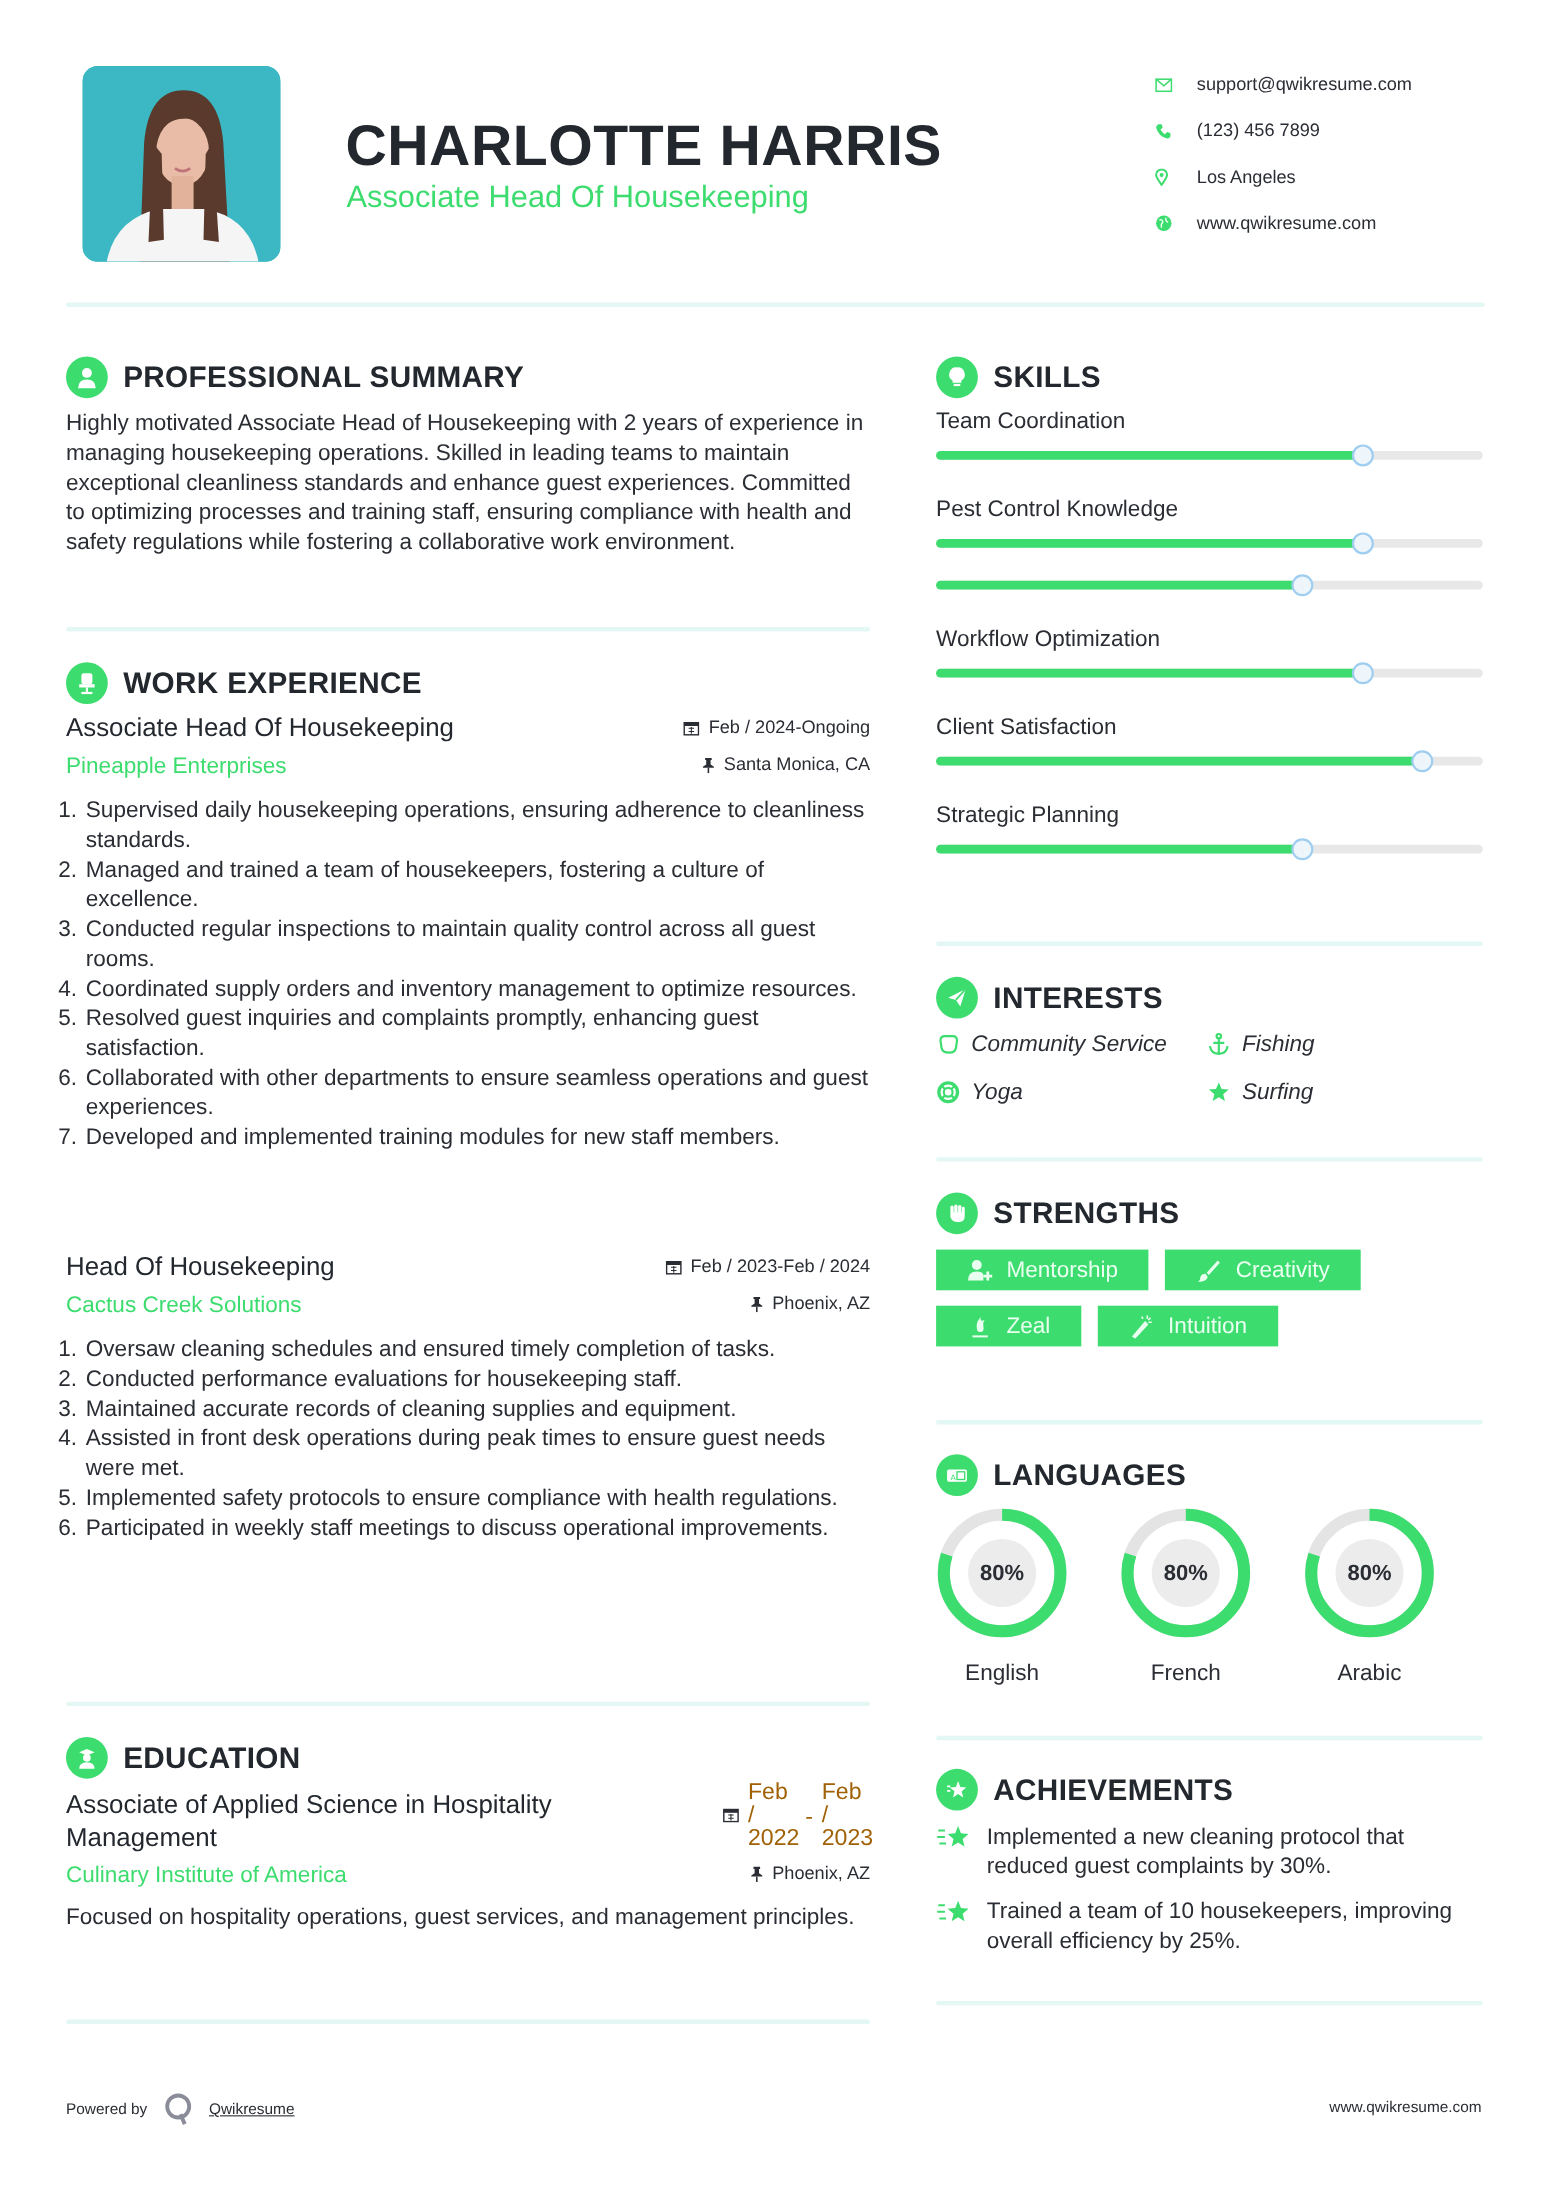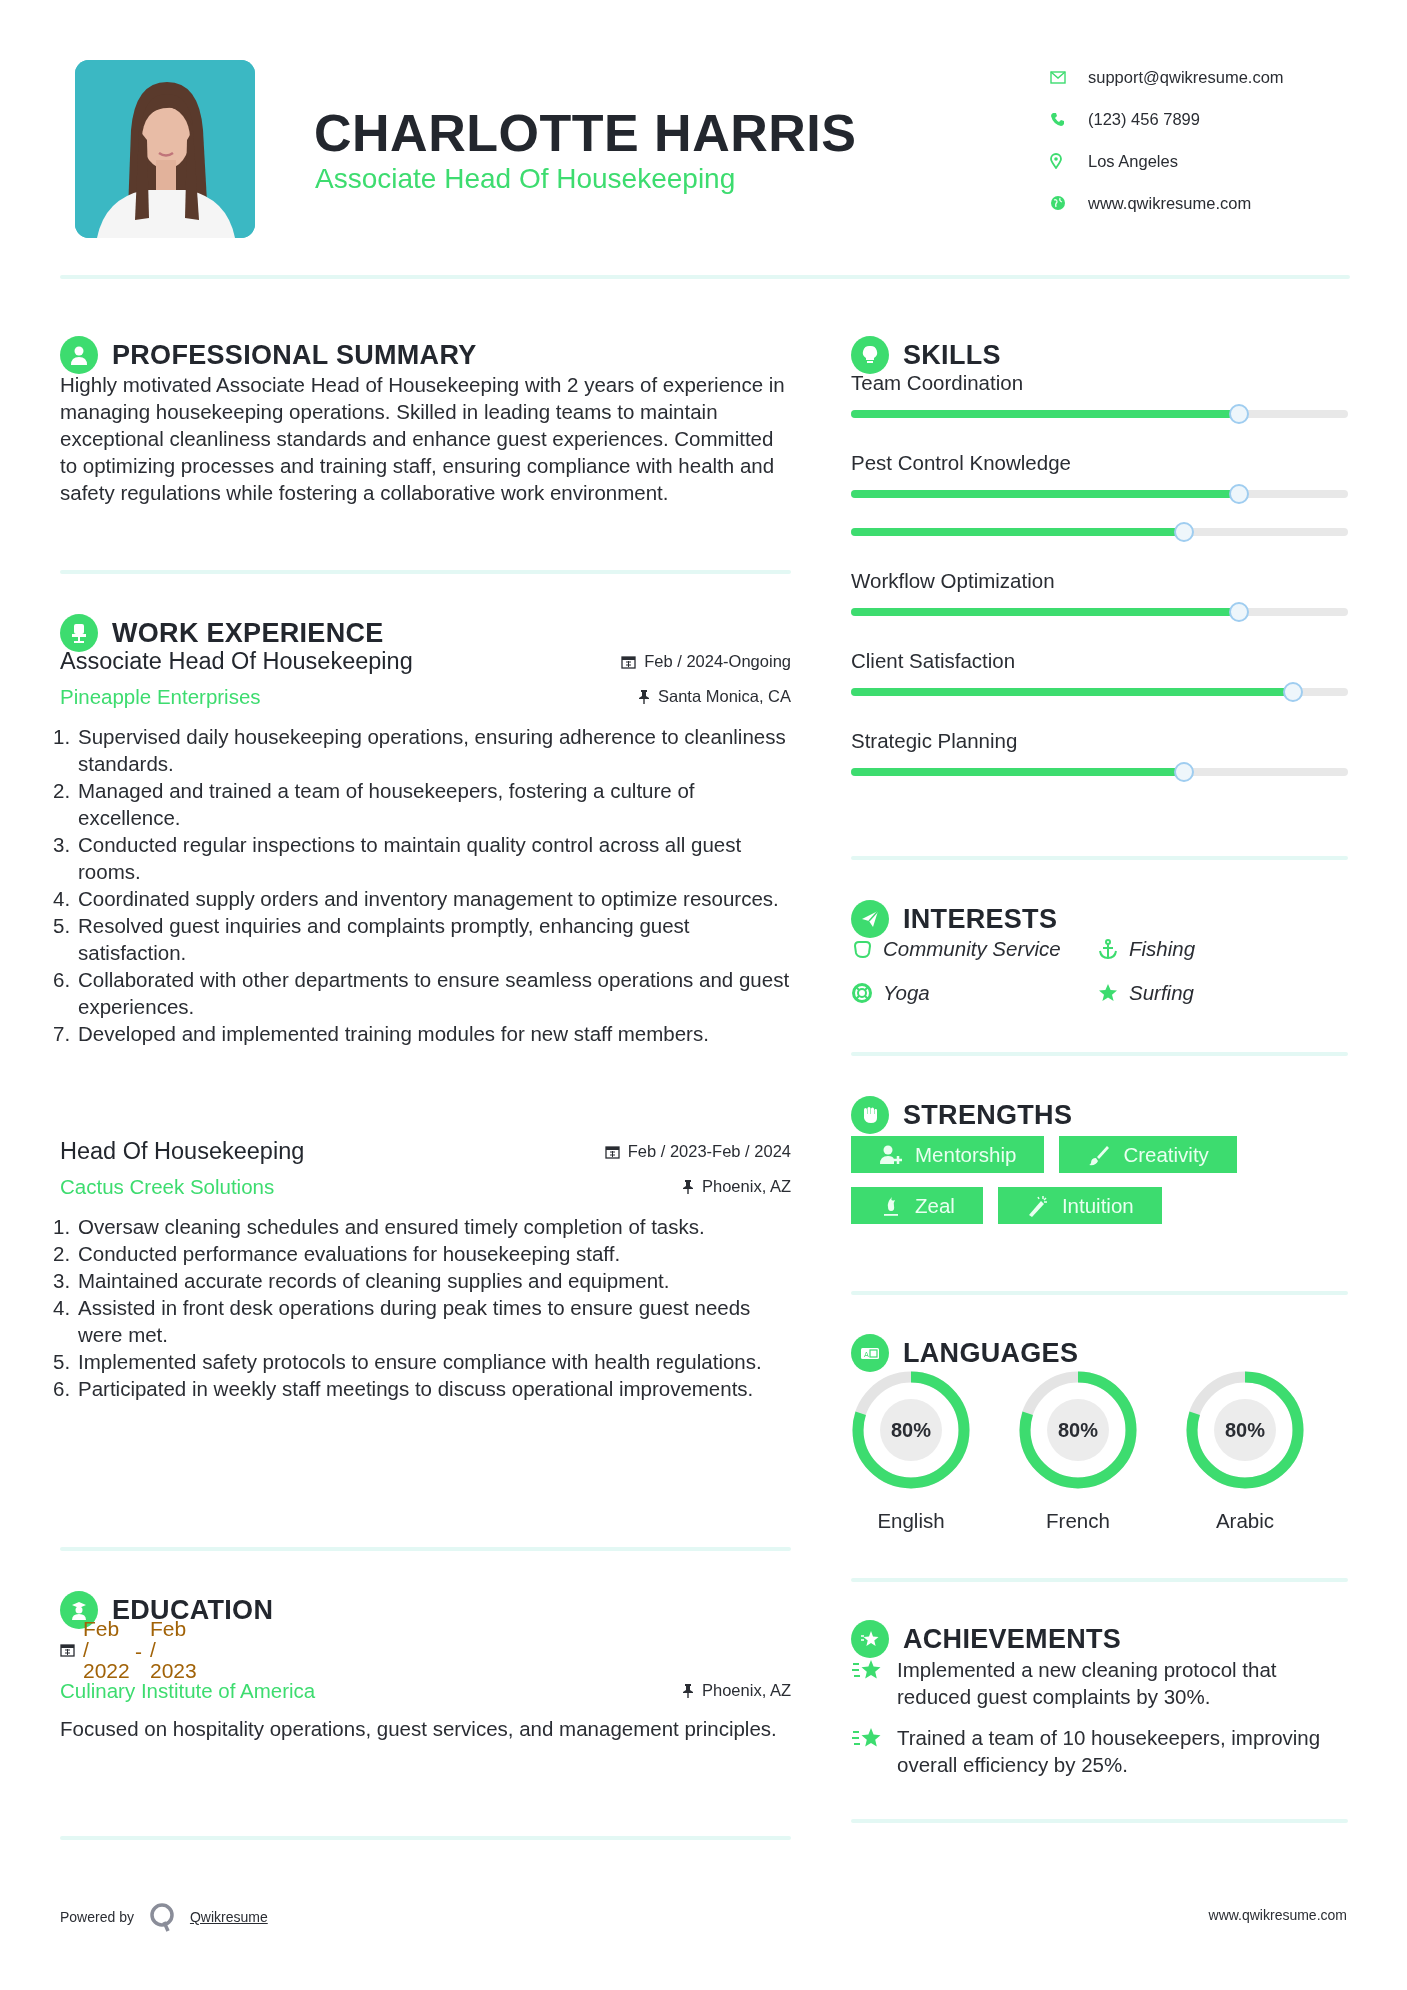--- a/index.html
+++ b/index.html
@@ -11,21 +11,21 @@
   .photo { left: 75px; top: 60px; width: 180px; height: 178px; background: #3bb8c3; border-radius: 14px; overflow: hidden; }
   .photo svg { width: 100%; height: 100%; display: block; }
   .name { left: 314px; top: 103px; font-size: 52px; font-weight: bold; letter-spacing: 0.5px; color: #23272e; }
   .title { left: 315px; top: 163px; font-size: 28px; color: #3ddc6f; }
   .contacts { left: 1050px; top: 56px; width: 320px; }
   .contact-row { display: flex; align-items: center; height: 42px; font-size: 16.5px; color: #2a2d33; }
   .contact-row .ci { width: 38px; display: flex; align-items: center; }
   .hr { height: 4px; background: #e3f8f4; border-radius: 2px; }
 
   
-  .sec-head { display: flex; align-items: center; gap: 14px; margin-top: 12px; }
+  .sec-head { display: flex; align-items: center; gap: 14px; }
   .sec-icon { width: 38px; height: 38px; border-radius: 50%; background: #3ddc6f; display: flex; align-items: center; justify-content: center; flex-shrink: 0; }
   .sec-icon svg { width: 22px; height: 22px; }
   .sec-title { font-size: 27px; font-weight: bold; color: #23272e; letter-spacing: 0.3px; }
 
   .body-text { font-size: 20.5px; line-height: 27px; color: #2a2d33; }
 
   
   .job-row { display: flex; justify-content: space-between; align-items: baseline; }
   .job-title { font-size: 23.5px; color: #23272e; }
   .job-meta { font-size: 16.5px; color: #2a2d33; display: flex; align-items: center; gap: 8px; }
@@ -225,20 +225,21 @@
     <svg viewBox="0 0 22 22">
         <path d="M4 6 L11 3 L18 6 L11 9 Z" fill="#fff"></path>
         <circle cx="11" cy="11" r="3.5" fill="#fff"></circle>
         <path d="M4 21 Q4 15 11 15 Q18 15 18 21 Z" fill="#fff"></path>
       </svg>
   </span>
   <span class="sec-title">EDUCATION</span>
 </div>
 <div class="abs" style="left:60px; top:1625px; width:731px;">
   <div style="display:flex; justify-content:space-between;">
+    <span class="job-title" style="width:530px; line-height:30px;">Associate of Applied Science in Hospitality Management</span>
     <span style="display:flex; align-items:center; gap:8px; font-size:21px; color:#a16207; height:44px; margin-top:2px;">
       <svg width="15" height="15" viewBox="0 0 15 15">
           <rect x="1" y="3" width="13" height="11" fill="none" stroke="#2a2d33" stroke-width="1.3"></rect>
           <rect x="1" y="3" width="13" height="3" fill="#2a2d33"></rect>
           <path d="M5 8 H10 M5 11 H10 M7.5 7 V13" stroke="#2a2d33" stroke-width="1"></path>
         </svg>
       <span style="width:44px; line-height:21px;">Feb / 2022</span>
       <span style="margin-top:6px;">-</span>
       <span style="width:44px; line-height:21px;">Feb / 2023</span>
     </span>

